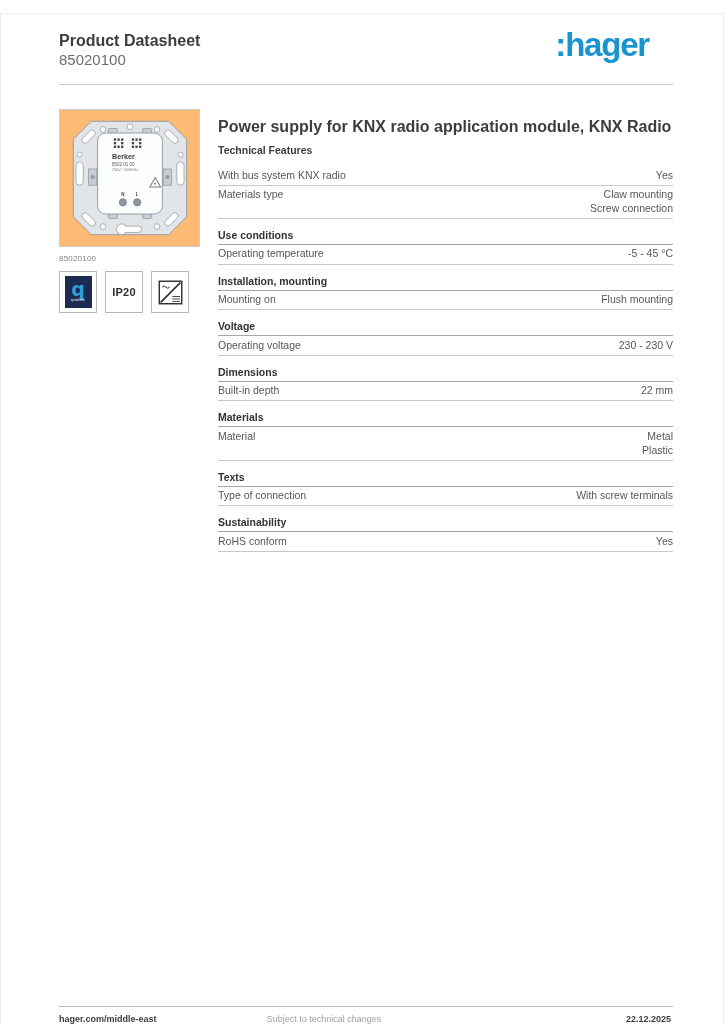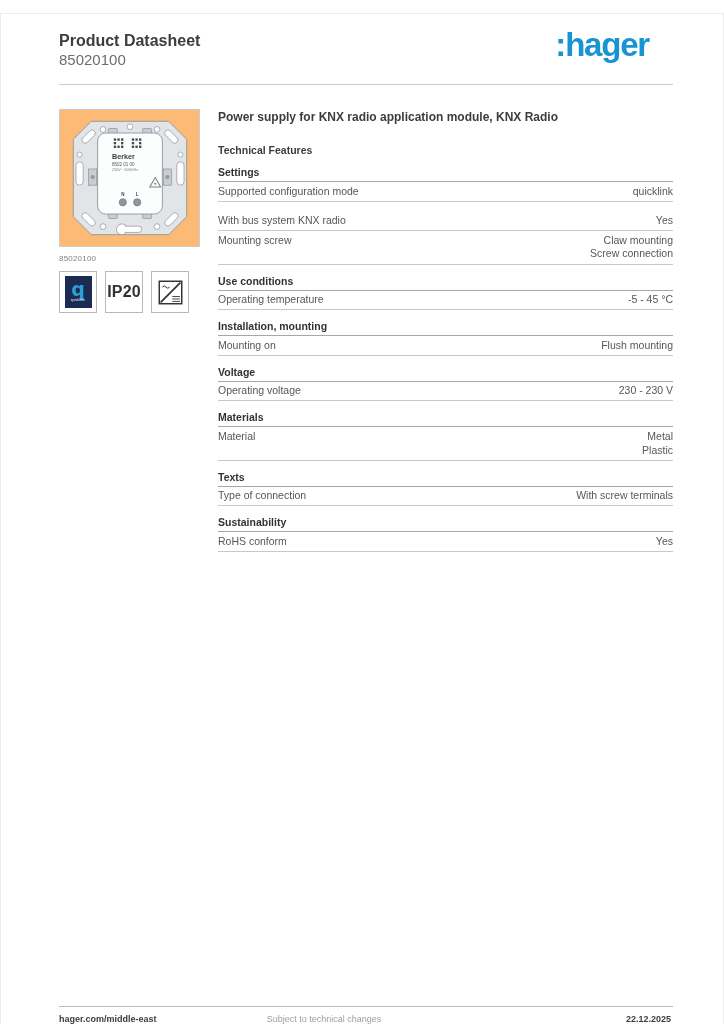--- a/index.html
+++ b/index.html
@@ -15,23 +15,23 @@
   .logo { position:absolute; right:74px; top:12px; font-size:33px; font-weight:bold; color:#1794d1; letter-spacing:-1.2px; }
   .header-rule { position:absolute; left:58px; top:70px; width:614px; height:1px; background:#c9cbcd; }
   
   .image-box { position:absolute; left:58px; top:95px; width:141px; height:138px; border:1px solid #cbced1; background:#fdba74; display:flex; align-items:center; justify-content:center;text-align:right; }
   .image-caption { position:absolute; left:58px; top:240px; font-size:8px; color:#7e8184; letter-spacing:.2px; }
   .badges { position:absolute; left:58px; top:257px; display:flex; gap:8px; }
   .badge { width:38px; height:42px; border:1px solid #b6b9bc; background:#fff; display:flex; align-items:center; justify-content:center; }
   .ql-box { width:27px; height:32px; background:#1b2b52; display:flex; flex-direction:column; align-items:center; justify-content:center; }
   .ql-q { font-size:19px; font-weight:bold; color:#2b9fd8; line-height:17px; font-family:"DejaVu Sans", sans-serif; }
   .ql-text { font-size:6px; color:#fff; transform:scale(.55); transform-origin:center top; letter-spacing:.3px; white-space:nowrap; }
-  .ip-label { font-size:16px; font-weight:bold; color:#2f3133; letter-spacing:.2px; }
-  
-  .product-name { position:absolute; left:217px; top:96px; width:455px; font-size:12px; font-weight:bold; color:#3b3d3f; }
+  .ip-label { font-size:11px; font-weight:bold; color:#2f3133; letter-spacing:.2px; }
+  
+  .product-name { position:absolute; left:217px; top:104px; width:455px; font-size:16px; font-weight:bold; color:#3b3d3f; }
   .tech-heading { position:absolute; left:217px; top:130px; font-size:10.5px; font-weight:bold; color:#3b3d3f; }
   #spec-table { position:absolute; left:217px; top:152px; width:455px; }
   .spec-section { margin-bottom:10px; }
   .spec-title { font-weight:bold; font-size:10.5px; color:#303234; padding-bottom:3px; border-bottom:1px solid #a5a7a9; }
   .spec-row { display:flex; justify-content:space-between; align-items:flex-start; font-size:10.5px; color:#54575a; padding:2.5px 0; border-bottom:1px solid #c6c8ca; line-height:1.3; }
   .spec-label { text-align:left; }
   .spec-values { text-align:right; }
   
   .footer-rule { position:absolute; left:58px; top:992px; width:614px; height:1px; background:#b8babc; }
   .footer-left  { position:absolute; left:58px; top:1000px; font-size:9px; font-weight:bold; color:#3b3d3f; text-decoration:none; }
@@ -142,37 +142,28 @@
           <line x1="17" y1="24.9" x2="25.5" y2="24.9"></line>
         </g>
       </svg>
     </div>
   </div>
 
   <div class="product-name">Power supply for KNX radio application module, KNX Radio</div>
   <div class="tech-heading">Technical Features</div>
   <div id="spec-table">
       <div class="spec-section">
-        <div class="spec-title">Settings</div>
-        <div class="spec-row">
-          <div class="spec-label">Supported configuration mode</div>
-          <div class="spec-values">
-            <div>quicklink</div>
-          </div>
-        </div>
-      </div>
-      <div class="spec-section">
         <div class="spec-row">
           <div class="spec-label">With bus system KNX radio</div>
           <div class="spec-values">
             <div>Yes</div>
           </div>
         </div>
         <div class="spec-row">
-          <div class="spec-label">Mounting screw</div>
+          <div class="spec-label">Materials type</div>
           <div class="spec-values">
             <div>Claw mounting</div>
             <div>Screw connection</div>
           </div>
         </div>
       </div>
       <div class="spec-section">
         <div class="spec-title">Use conditions</div>
         <div class="spec-row">
           <div class="spec-label">Operating temperature</div>
@@ -189,20 +180,29 @@
             <div>Flush mounting</div>
           </div>
         </div>
       </div>
       <div class="spec-section">
         <div class="spec-title">Voltage</div>
         <div class="spec-row">
           <div class="spec-label">Operating voltage</div>
           <div class="spec-values">
             <div>230 - 230 V</div>
+          </div>
+        </div>
+      </div>
+      <div class="spec-section">
+        <div class="spec-title">Dimensions</div>
+        <div class="spec-row">
+          <div class="spec-label">Built-in depth</div>
+          <div class="spec-values">
+            <div>22 mm</div>
           </div>
         </div>
       </div>
       <div class="spec-section">
         <div class="spec-title">Materials</div>
         <div class="spec-row">
           <div class="spec-label">Material</div>
           <div class="spec-values">
             <div>Metal</div>
             <div>Plastic</div>

